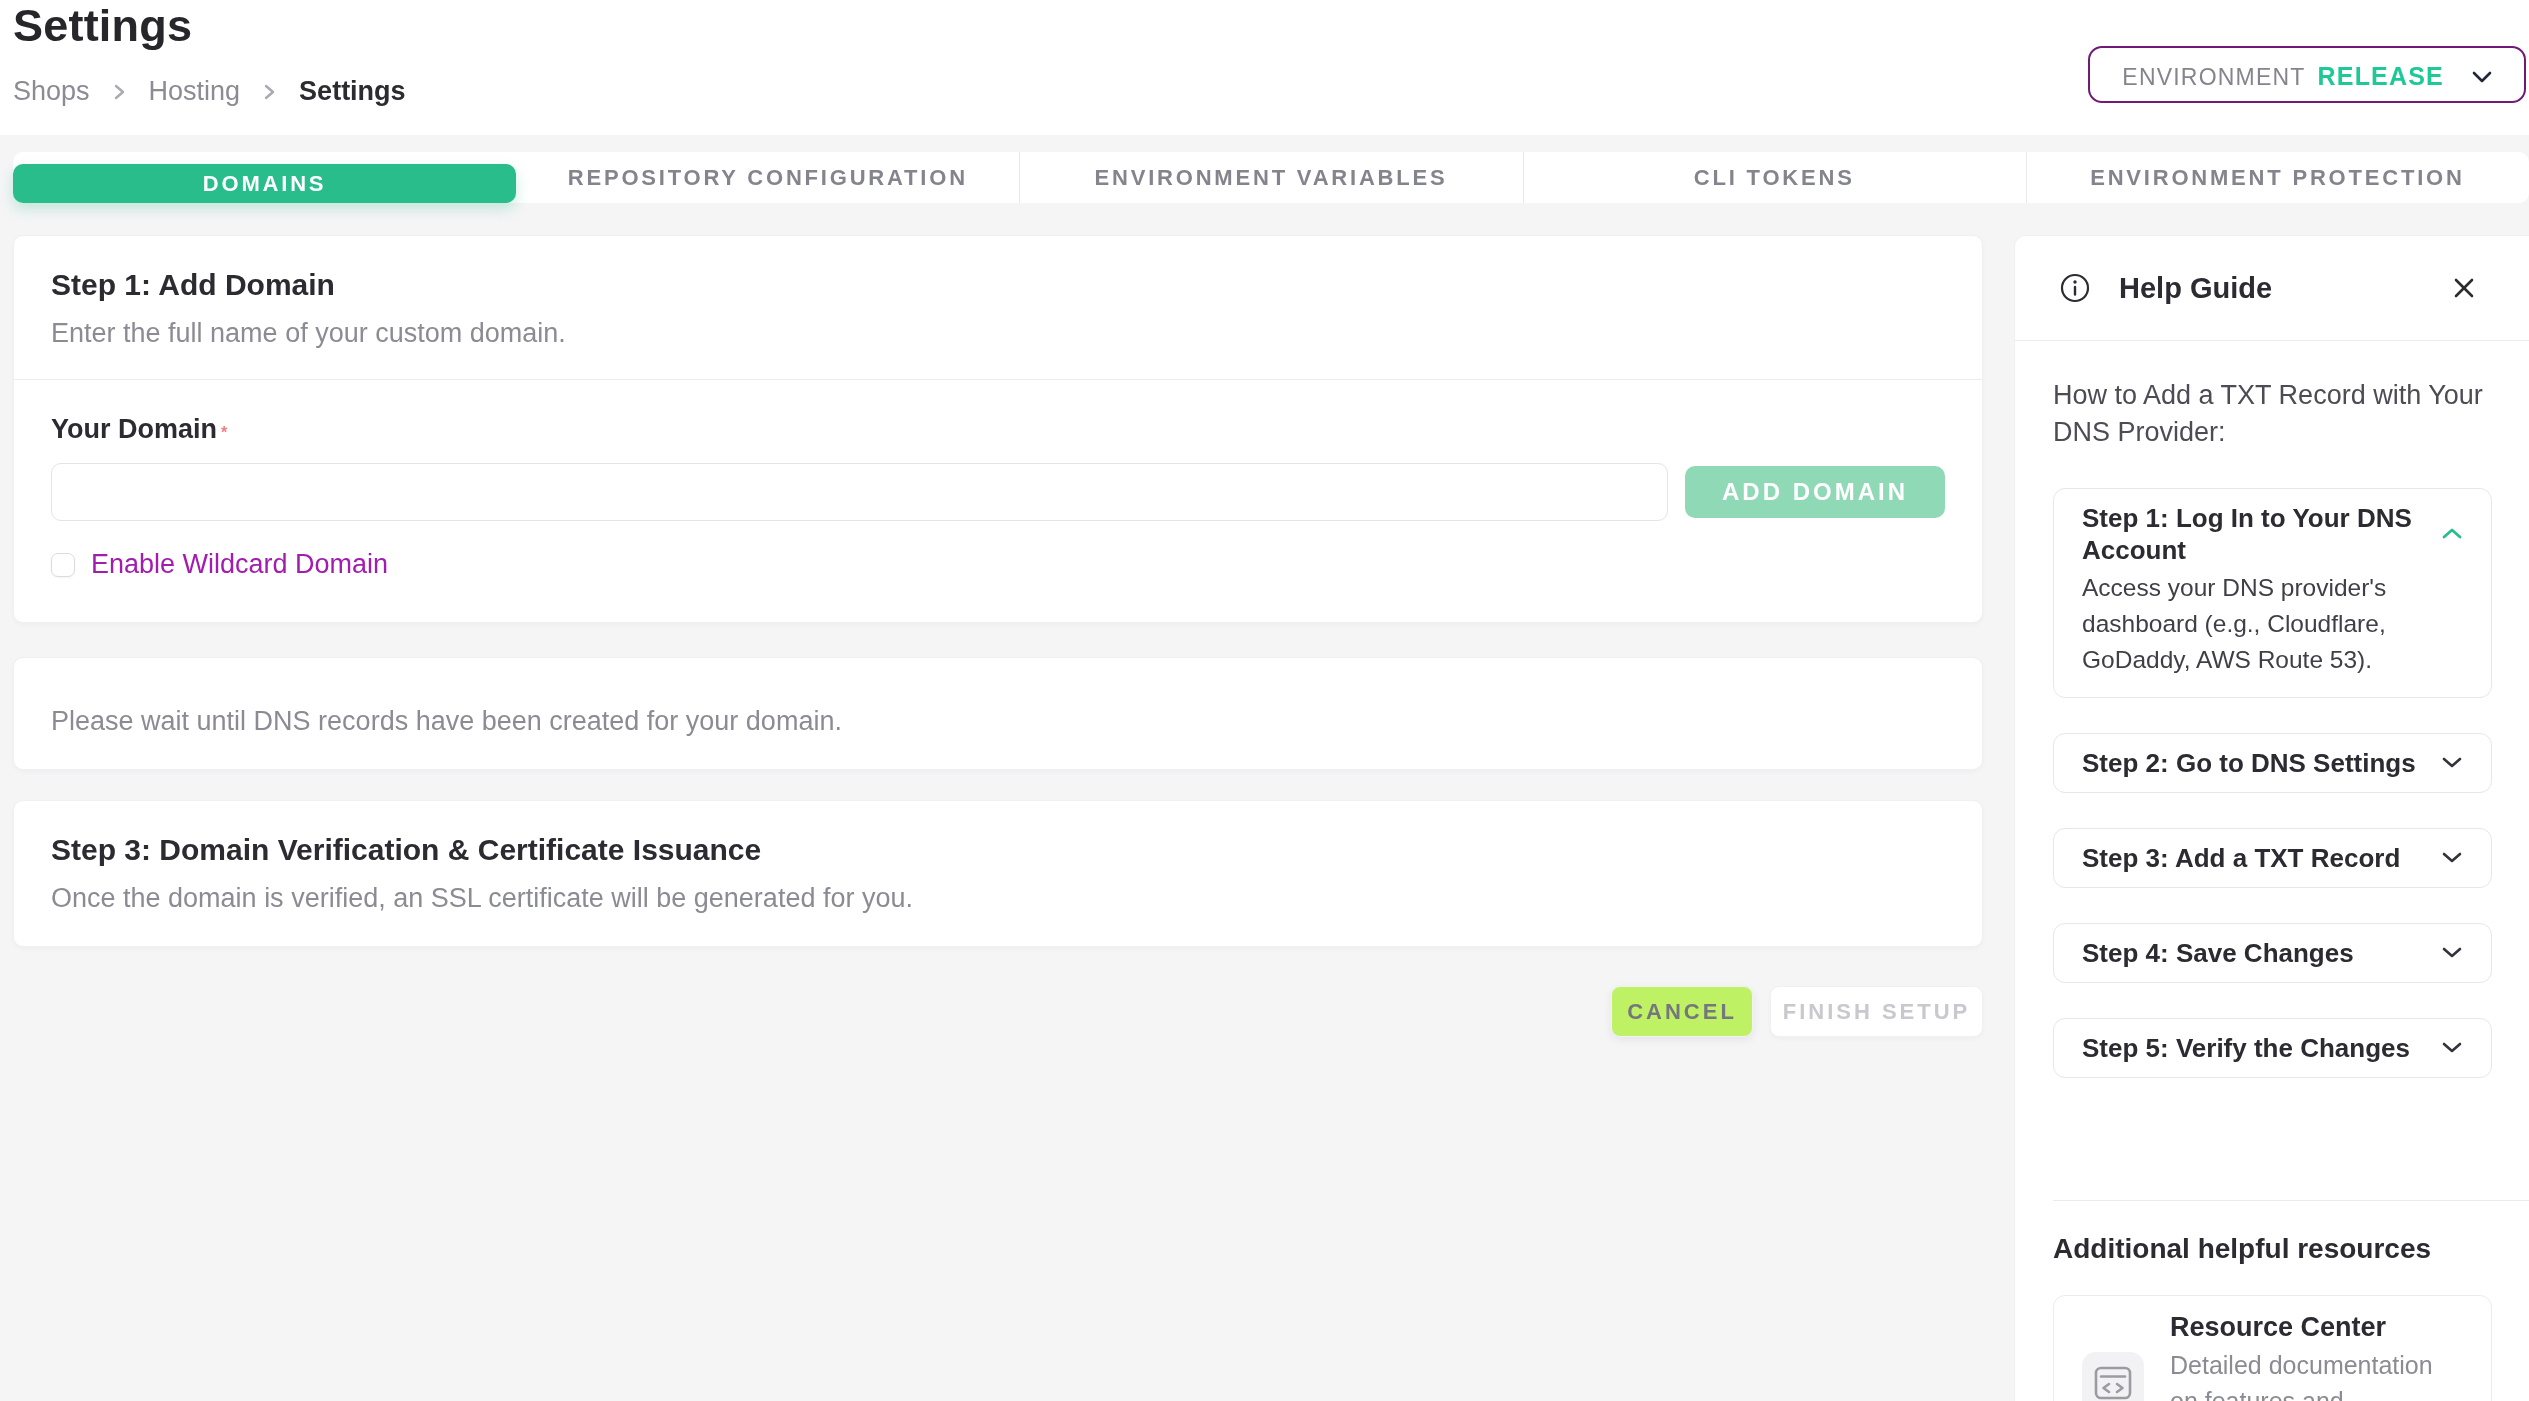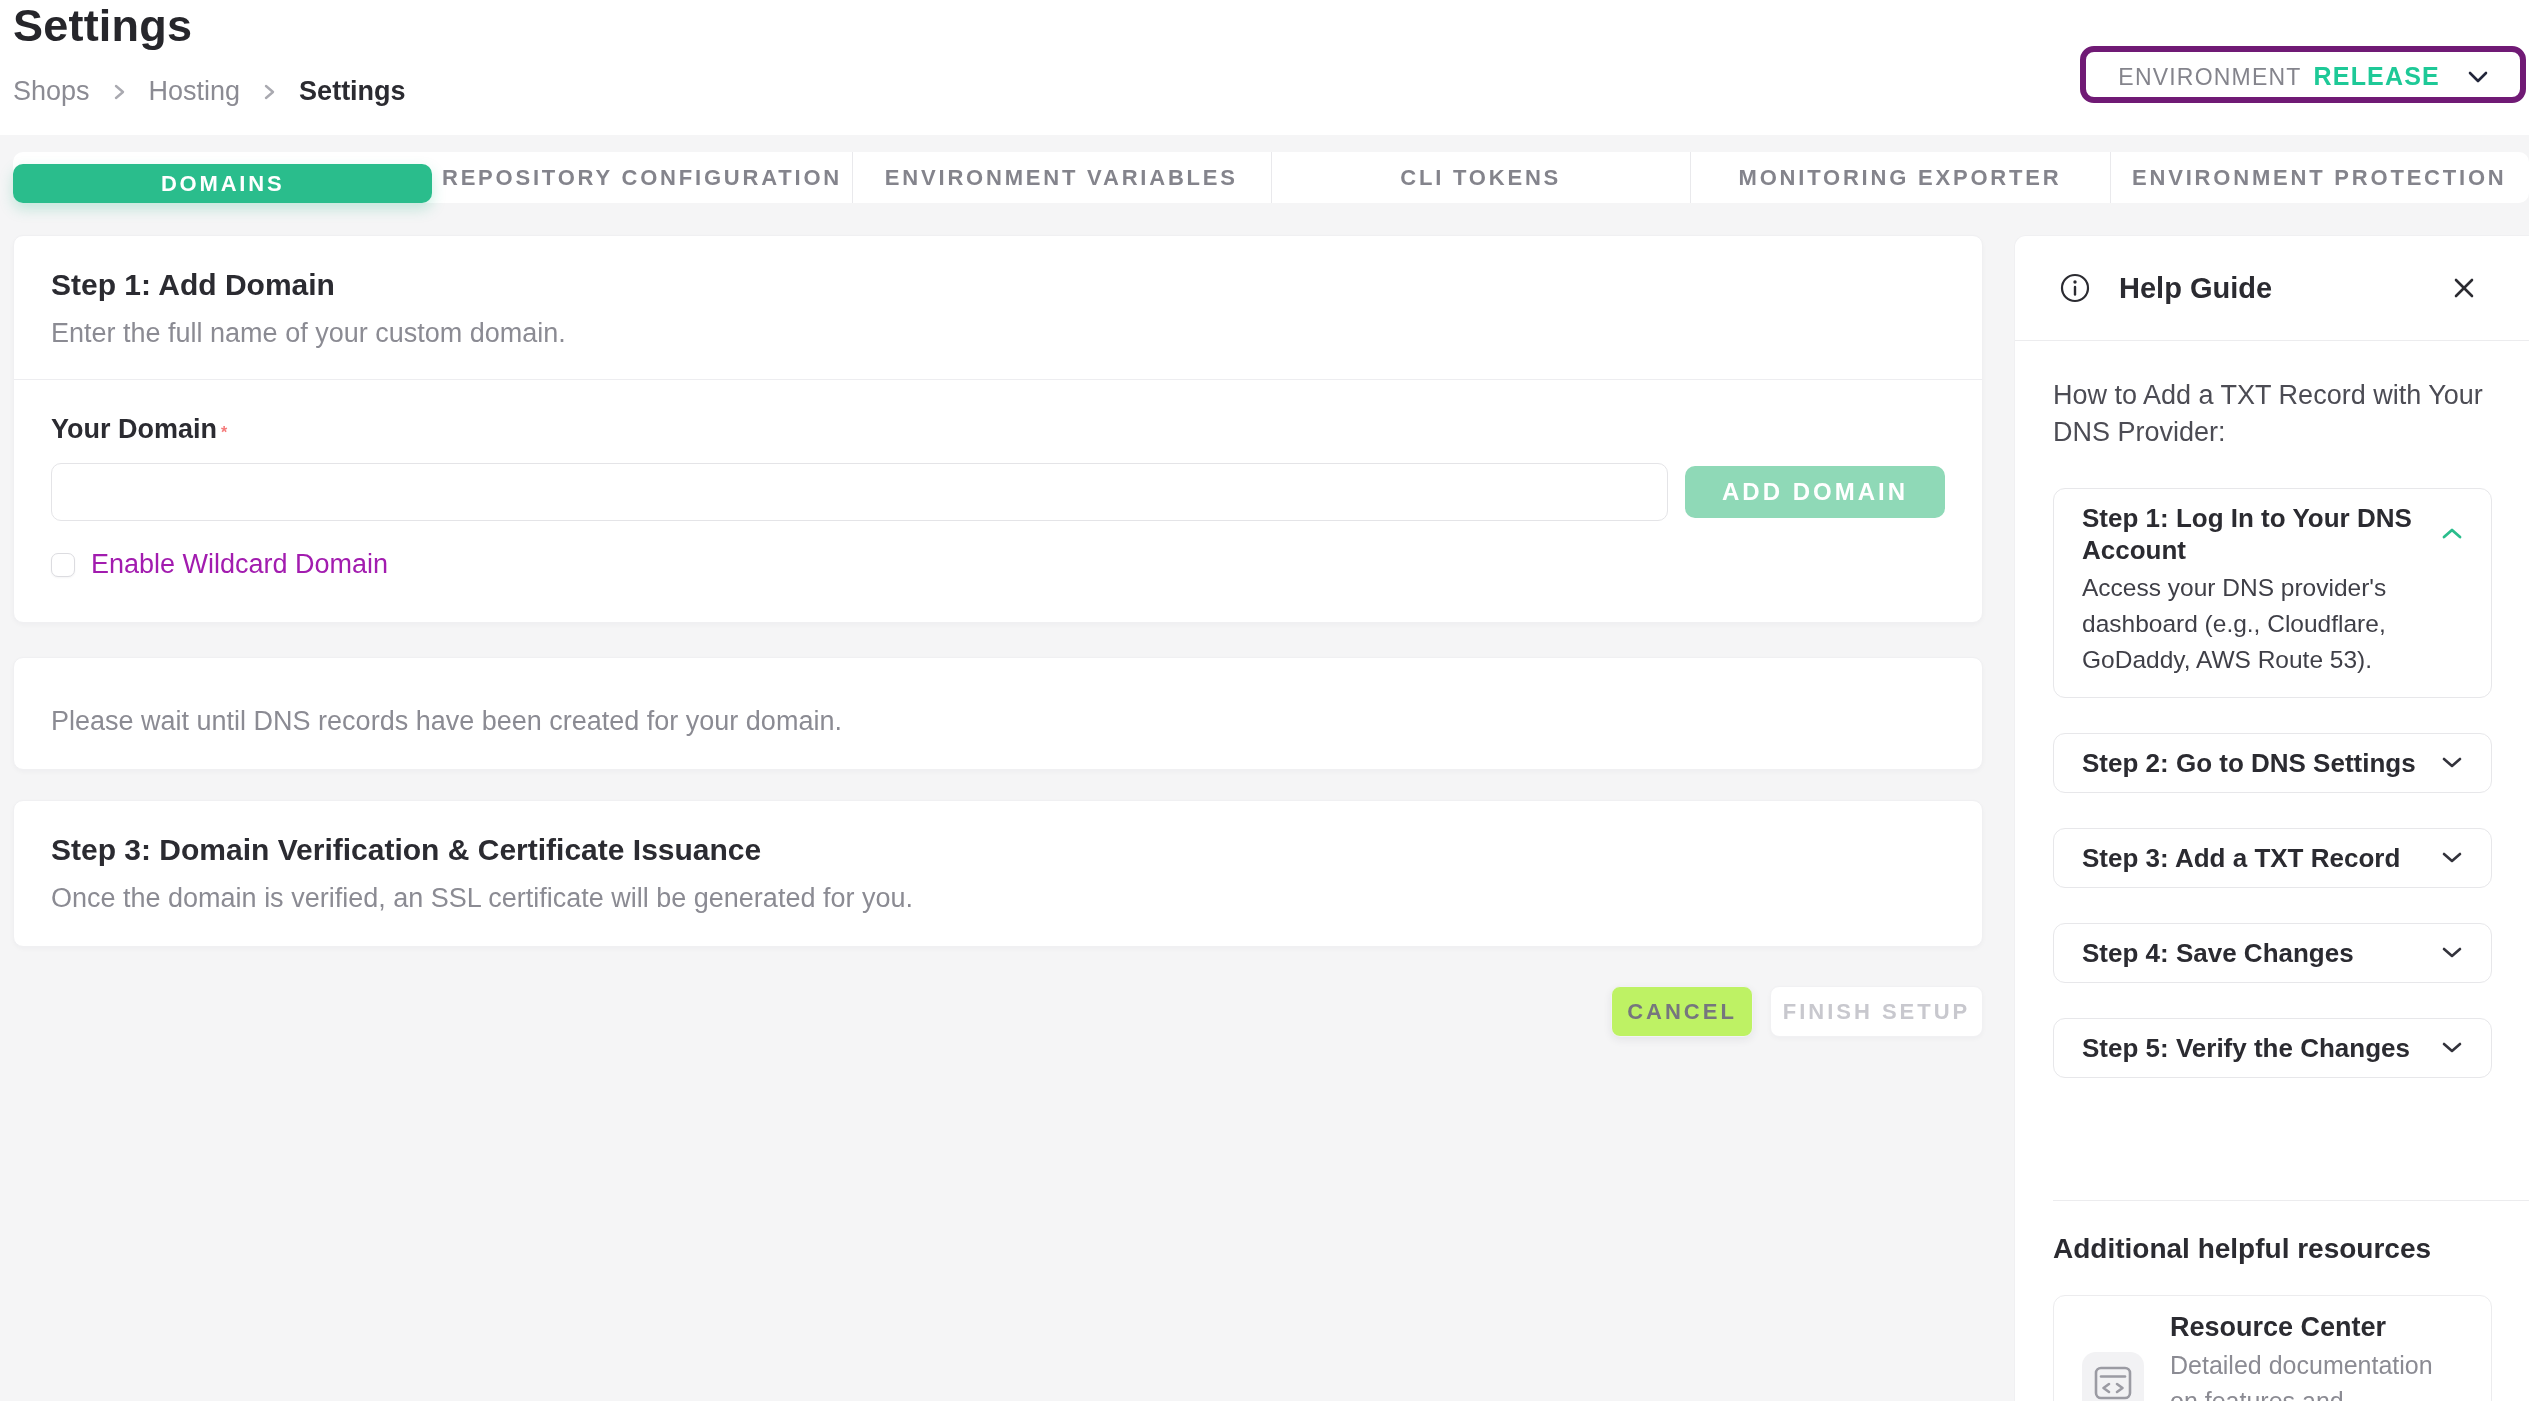--- a/index.html
+++ b/index.html
@@ -14,21 +14,21 @@
 
   
   .header { position:absolute; top:0; left:0; right:0; height:135px; background:#ffffff; }
   .page-title { position:absolute; top:0; left:13px; font-size:45px; font-weight:bold; letter-spacing:.2px; color:#26262b; }
   .breadcrumb { position:absolute; top:76px; left:13px; display:flex; align-items:center; gap:22px; font-size:27px; color:#8b8b93; }
   .crumb { cursor:pointer; }
   .crumb.current { color:#2b2b31; font-weight:bold; }
   .crumb-chev { display:flex; align-items:center; color:#a9a9b0; }
 
   .env-pill { position:absolute; top:46px; right:3px; height:57px; min-width:360px;
-    background:#fff; border:6px solid #701a75; border-radius:14px;
+    background:#fff; border:2px solid #701a75; border-radius:14px;
     display:flex; align-items:center; justify-content:space-between; gap:26px;
     padding:4px 30px 0 32px; cursor:pointer; }
   .env-label { font-size:23px; letter-spacing:1.2px; color:#84848c; }
   .env-value { font-size:25px; letter-spacing:1.2px; color:#1ec997; font-weight:bold; }
   .env-text { display:flex; gap:12px; align-items:baseline; }
   .chev-dark { color:#22263a; display:flex; align-items:center; }
 
   
   .tabbar { position:absolute; top:152px; left:13px; right:0; height:51px;
     display:flex; background:#ffffff; border-radius:10px; }
@@ -132,21 +132,20 @@
           </svg>
       </span>
     </div>
   </div>
 
   <div class="tabbar">
     <div class="tab active">DOMAINS</div>
     <div class="tab">REPOSITORY CONFIGURATION</div>
     <div class="tab">ENVIRONMENT VARIABLES</div>
     <div class="tab">CLI TOKENS</div>
-    <div class="tab">MONITORING EXPORTER</div>
     <div class="tab">ENVIRONMENT PROTECTION</div>
   </div>
 
   <div class="main">
 
     <section class="card">
       <div class="card-head">
         <h2 class="card-title">Step 1: Add Domain</h2>
         <p class="card-desc">Enter the full name of your custom domain.</p>
       </div>

